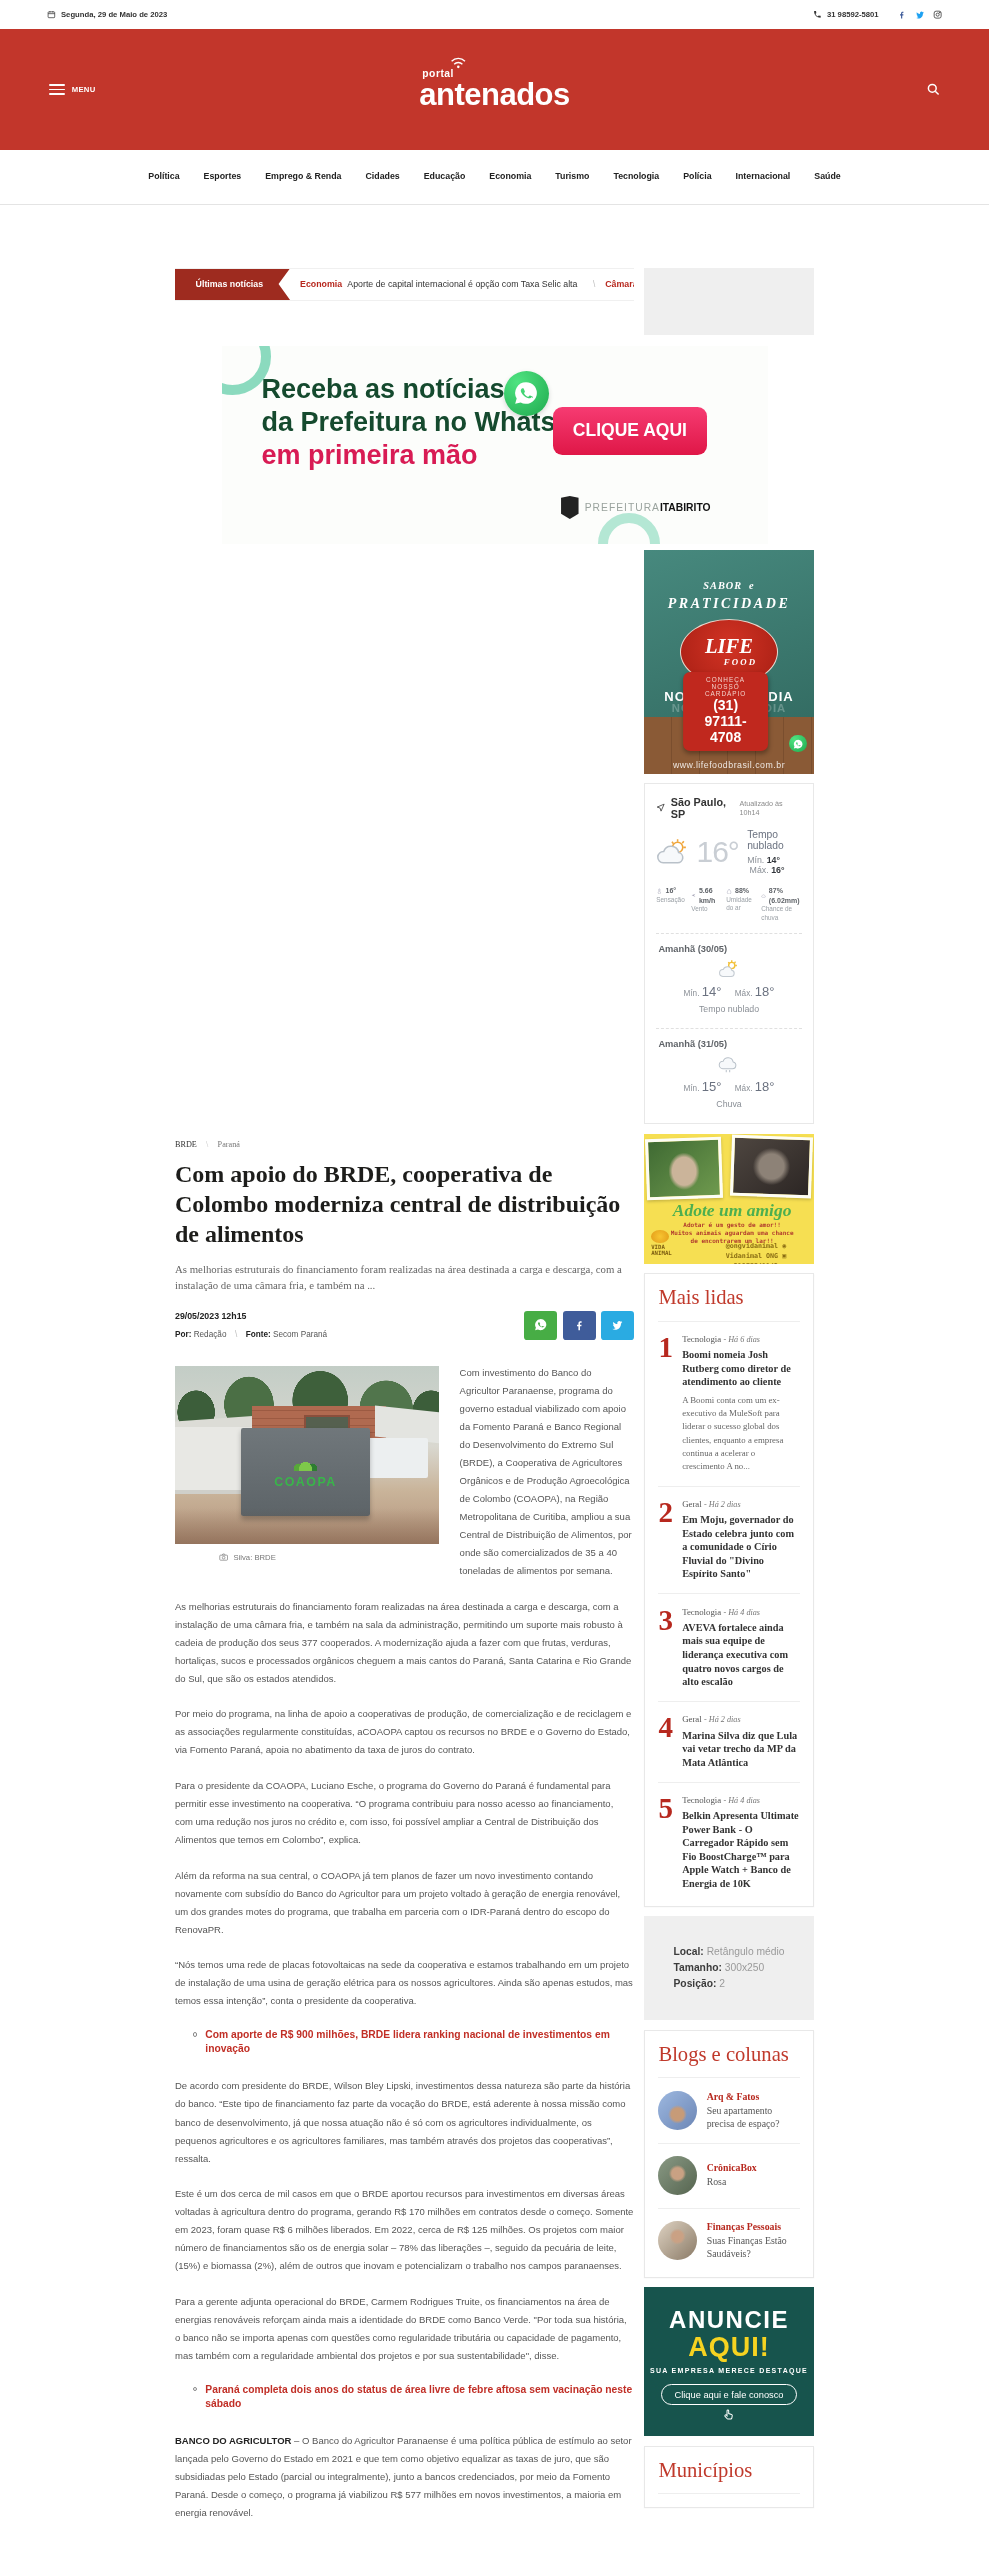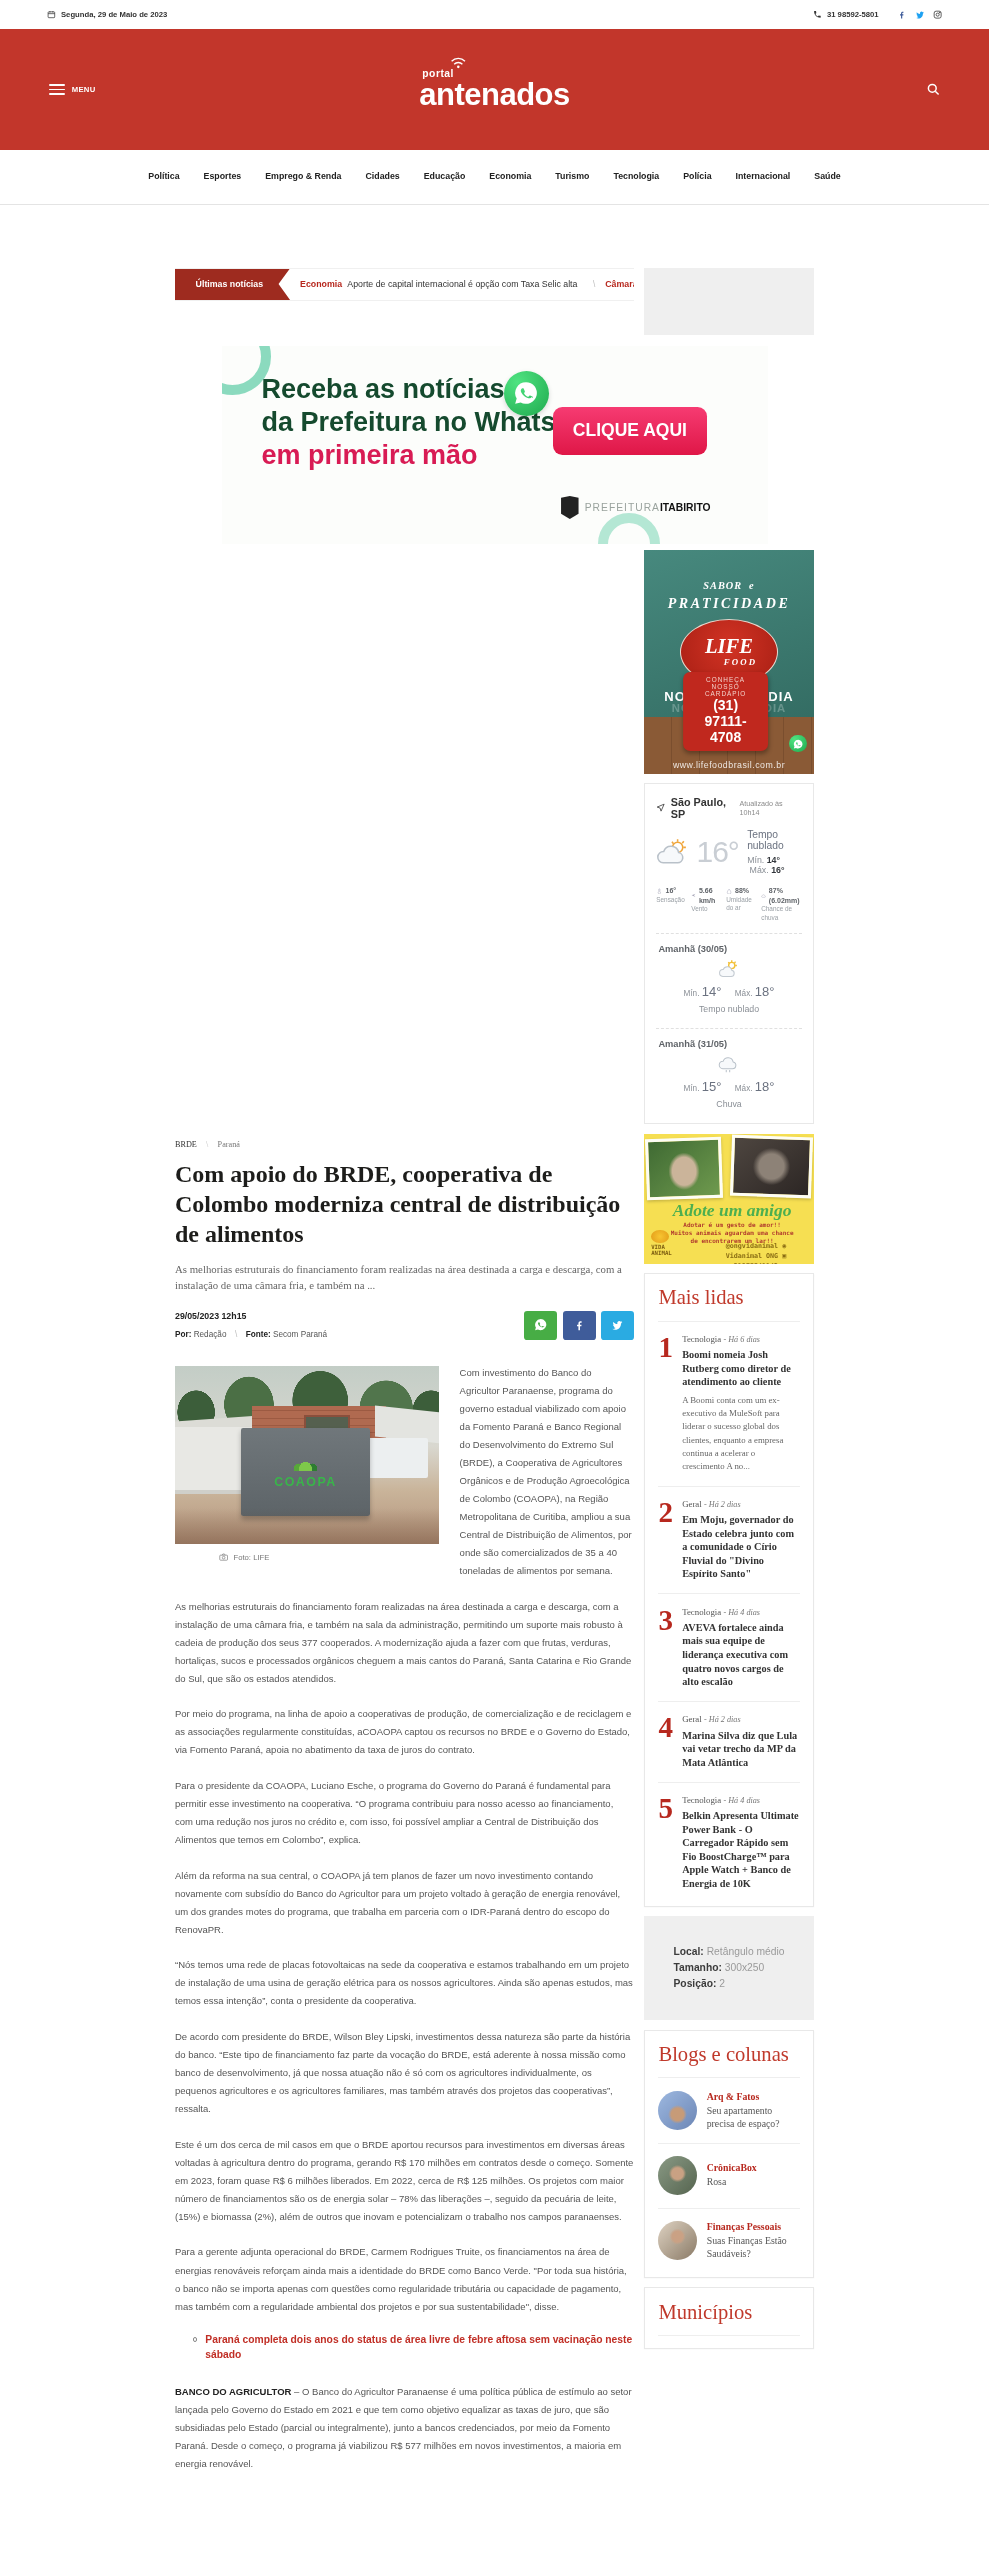--- a/index.html
+++ b/index.html
@@ -357,31 +357,35 @@
               <div class="ground"></div>
             </div>
             <div class="caption">
               <span>
                   <svg width="9.3" height="8.2" viewBox="0 0 24 20" fill="none" stroke="#888" stroke-width="2">
                     <rect x="2" y="5" width="20" height="13" rx="2"></rect>
                     <path d="M8 5l2-3h4l2 3"></path>
                     <circle cx="12" cy="11.5" r="3.5"></circle>
                   </svg>
                 </span>
-              <span>Foto: LIFE</span>
+              <span>Silva: BRDE</span>
             </div>
           </div>
 
           <p>Com investimento do Banco do Agricultor Paranaense, programa do governo estadual viabilizado com apoio da Fomento Paraná e Banco Regional do Desenvolvimento do Extremo Sul (BRDE), a Cooperativa de Agricultores Orgânicos e de Produção Agroecológica de Colombo (COAOPA), na Região Metropolitana de Curitiba, ampliou a sua Central de Distribuição de Alimentos, por onde são comercializados de 35 a 40 toneladas de alimentos por semana.</p>
           <p>As melhorias estruturais do financiamento foram realizadas na área destinada a carga e descarga, com a instalação de uma câmara fria, e também na sala da administração, permitindo um suporte mais robusto à cadeia de produção dos seus 377 cooperados. A modernização ajuda a fazer com que frutas, verduras, hortaliças, sucos e processados orgânicos cheguem a mais cantos do Paraná, Santa Catarina e Rio Grande do Sul, que são os estados atendidos.</p>
           <p>Por meio do programa, na linha de apoio a cooperativas de produção, de comercialização e de reciclagem e as associações regularmente constituídas, aCOAOPA captou os recursos no BRDE e o Governo do Estado, via Fomento Paraná, apoia no abatimento da taxa de juros do contrato.</p>
           <p>Para o presidente da COAOPA, Luciano Esche, o programa do Governo do Paraná é fundamental para permitir esse investimento na cooperativa. “O programa contribuiu para nosso acesso ao financiamento, com uma redução nos juros no crédito e, com isso, foi possível ampliar a Central de Distribuição dos Alimentos que temos em Colombo”, explica.</p>
           <p>Além da reforma na sua central, o COAOPA já tem planos de fazer um novo investimento contando novamente com subsídio do Banco do Agricultor para um projeto voltado à geração de energia renovável, um dos grandes motes do programa, que trabalha em parceria com o IDR-Paraná dentro do escopo do RenovaPR.</p>
           <p>“Nós temos uma rede de placas fotovoltaicas na sede da cooperativa e estamos trabalhando em um projeto de instalação de uma usina de geração elétrica para os nossos agricultores. Ainda são apenas estudos, mas temos essa intenção”, conta o presidente da cooperativa.</p>
 
+          <div class="inline-link">
+              <span class="bullet"></span>
+              <span class="lt">Com aporte de R$ 900 milhões, BRDE lidera ranking nacional de investimentos em inovação</span>
+            </div>
 
           <p>De acordo com presidente do BRDE, Wilson Bley Lipski, investimentos dessa natureza são parte da história do banco. “Este tipo de financiamento faz parte da vocação do BRDE, está aderente à nossa missão como banco de desenvolvimento, já que nossa atuação não é só com os agricultores individualmente, os pequenos agricultores e os agricultores familiares, mas também através dos projetos das cooperativas”, ressalta.</p>
           <p>Este é um dos cerca de mil casos em que o BRDE aportou recursos para investimentos em diversas áreas voltadas à agricultura dentro do programa, gerando R$ 170 milhões em contratos desde o começo. Somente em 2023, foram quase R$ 6 milhões liberados. Em 2022, cerca de R$ 125 milhões. Os projetos com maior número de financiamentos são os de energia solar – 78% das liberações –, seguido da pecuária de leite, (15%) e biomassa (2%), além de outros que inovam e potencializam o trabalho nos campos paranaenses.</p>
           <p>Para a gerente adjunta operacional do BRDE, Carmem Rodrigues Truite, os financiamentos na área de energias renováveis reforçam ainda mais a identidade do BRDE como Banco Verde. "Por toda sua história, o banco não se importa apenas com questões como regularidade tributária ou capacidade de pagamento, mas também com a regularidade ambiental dos projetos e por sua sustentabilidade", disse.</p>
 
           <div class="inline-link">
               <span class="bullet"></span>
               <span class="lt">Paraná completa dois anos do status de área livre de febre aftosa sem vacinação neste sábado</span>
             </div>
 
@@ -608,20 +612,31 @@
         </div>
         <div class="blog-item">
           <div class="b-av bav4"></div>
           <div>
               <div class="b-name">Finanças Pessoais</div>
               <div class="b-title">Suas Finanças Estão Saudáveis?</div>
             </div>
         </div>
       </div>
 
+      <div class="anuncie">
+        <div class="an-1">ANUNCIE</div>
+        <div class="an-2">AQUI!</div>
+        <div class="an-3">SUA EMPRESA MERECE DESTAQUE</div>
+        <div class="an-btn">Clique aqui e fale conosco</div>
+        <div class="an-hand">
+            <svg width="13.4" height="13.4" viewBox="0 0 24 24" fill="none" stroke="#fff" stroke-width="1.8">
+              <path d="M9 11V5a1.5 1.5 0 0 1 3 0v5l5 1.5c1 .3 1.6 1.2 1.4 2.2l-.8 4.3a2 2 0 0 1-2 1.6h-5.2a2 2 0 0 1-1.5-.7L5.5 15c-.6-.7-.5-1.8.2-2.4.7-.6 1.7-.5 2.3.2l1 1.2z"></path>
+            </svg>
+          </div>
+      </div>
 
       <div class="widget">
         <h3>Municípios</h3>
 
       </div>
 
     </aside>
   </div>
 </div>
 

